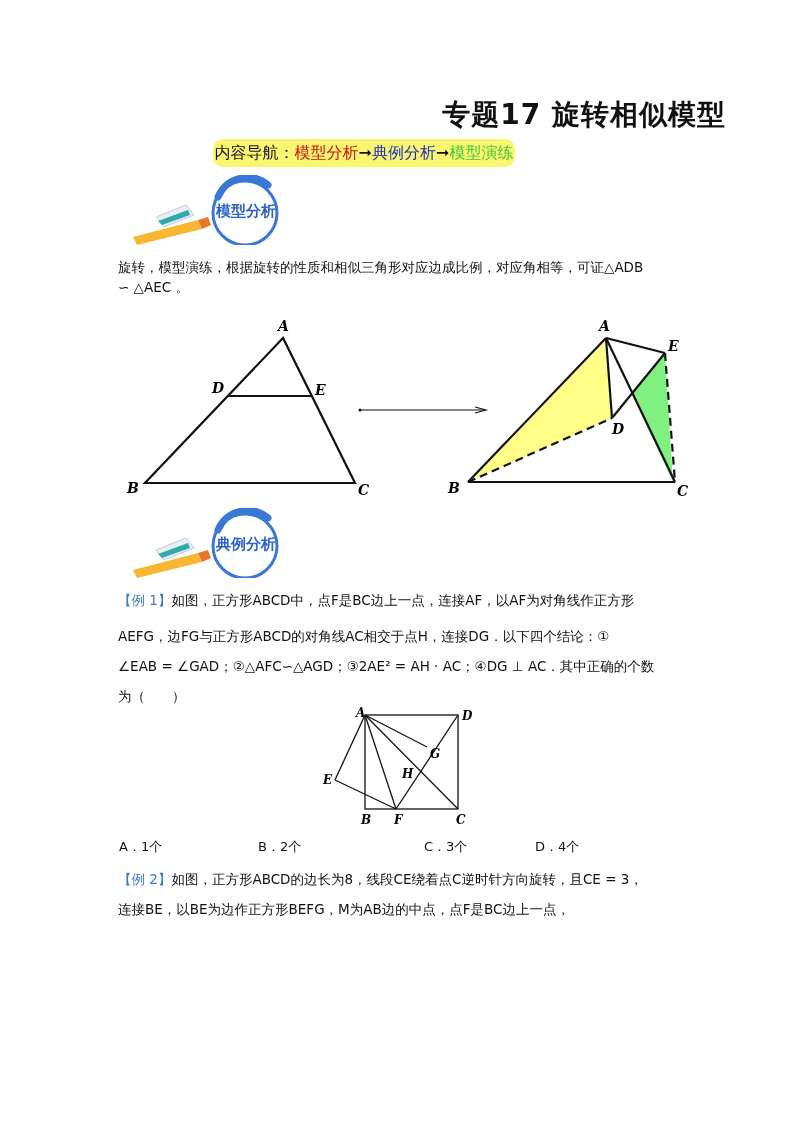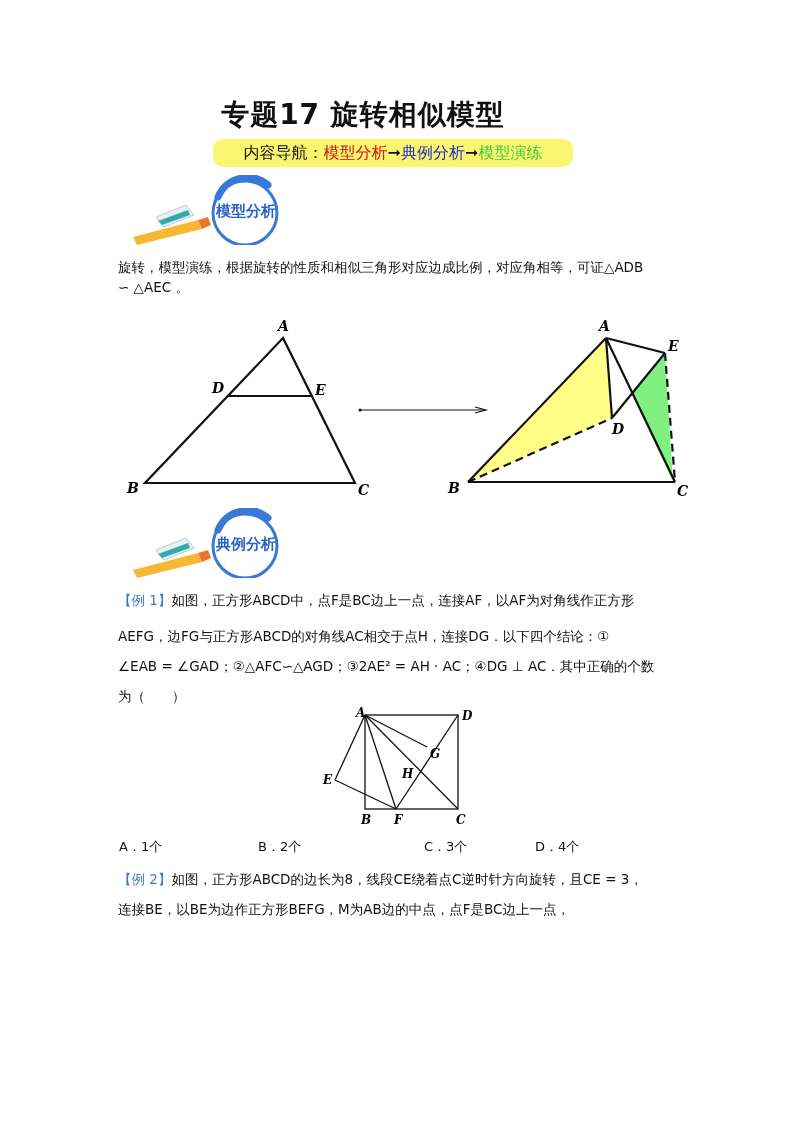--- a/index.html
+++ b/index.html
@@ -1,21 +1,21 @@
 <!DOCTYPE html>
 <html><head>
 <meta charset="utf-8">
 <style>
   html, body { margin:0; padding:0; background:#ffffff; }
   body { width:794px; height:1123px; position:relative; overflow:hidden;
          font-family:"DejaVu Serif", serif; color:#111; }
   .abs { position:absolute; }
-  .title { left:0; width:726px; top:96px; text-align:center; font-family:"DejaVu Sans", sans-serif;
+  .title { left:0; width:726px; top:96px; text-align:right; font-family:"DejaVu Sans", sans-serif;
            font-weight:bold; font-size:28px; letter-spacing:1px; color:#111; }
-  .nav { left:213px; top:139px; width:360px; height:28px; background:#fbf66f; border-radius:10px;
+  .nav { left:213px; top:139px; width:302px; height:28px; background:#fbf66f; border-radius:10px;
          font-family:"DejaVu Sans", sans-serif; font-size:16px; line-height:28px; text-align:center; white-space:nowrap; }
   .nav .c1 { color:#d01010; } .nav .c2 { color:#1a2fc0; } .nav .c3 { color:#40c940; } .nav .k { color:#111; }
   .badge { width:170px; height:70px; }
   .para { left:118px; width:560px; font-size:13.5px; line-height:20px; font-family:"DejaVu Sans", sans-serif; }
   .tag { color:#3b79c9; }
   .opt { top:838px; font-size:13px; font-family:"DejaVu Sans", sans-serif; }
   .blank { display:inline-block; width:44px; border-bottom:1px solid #111; height:12px; vertical-align:baseline; }
   svg text { font-family:"DejaVu Serif", serif; font-style:italic; font-weight:bold; }
 </style>
 </head>

